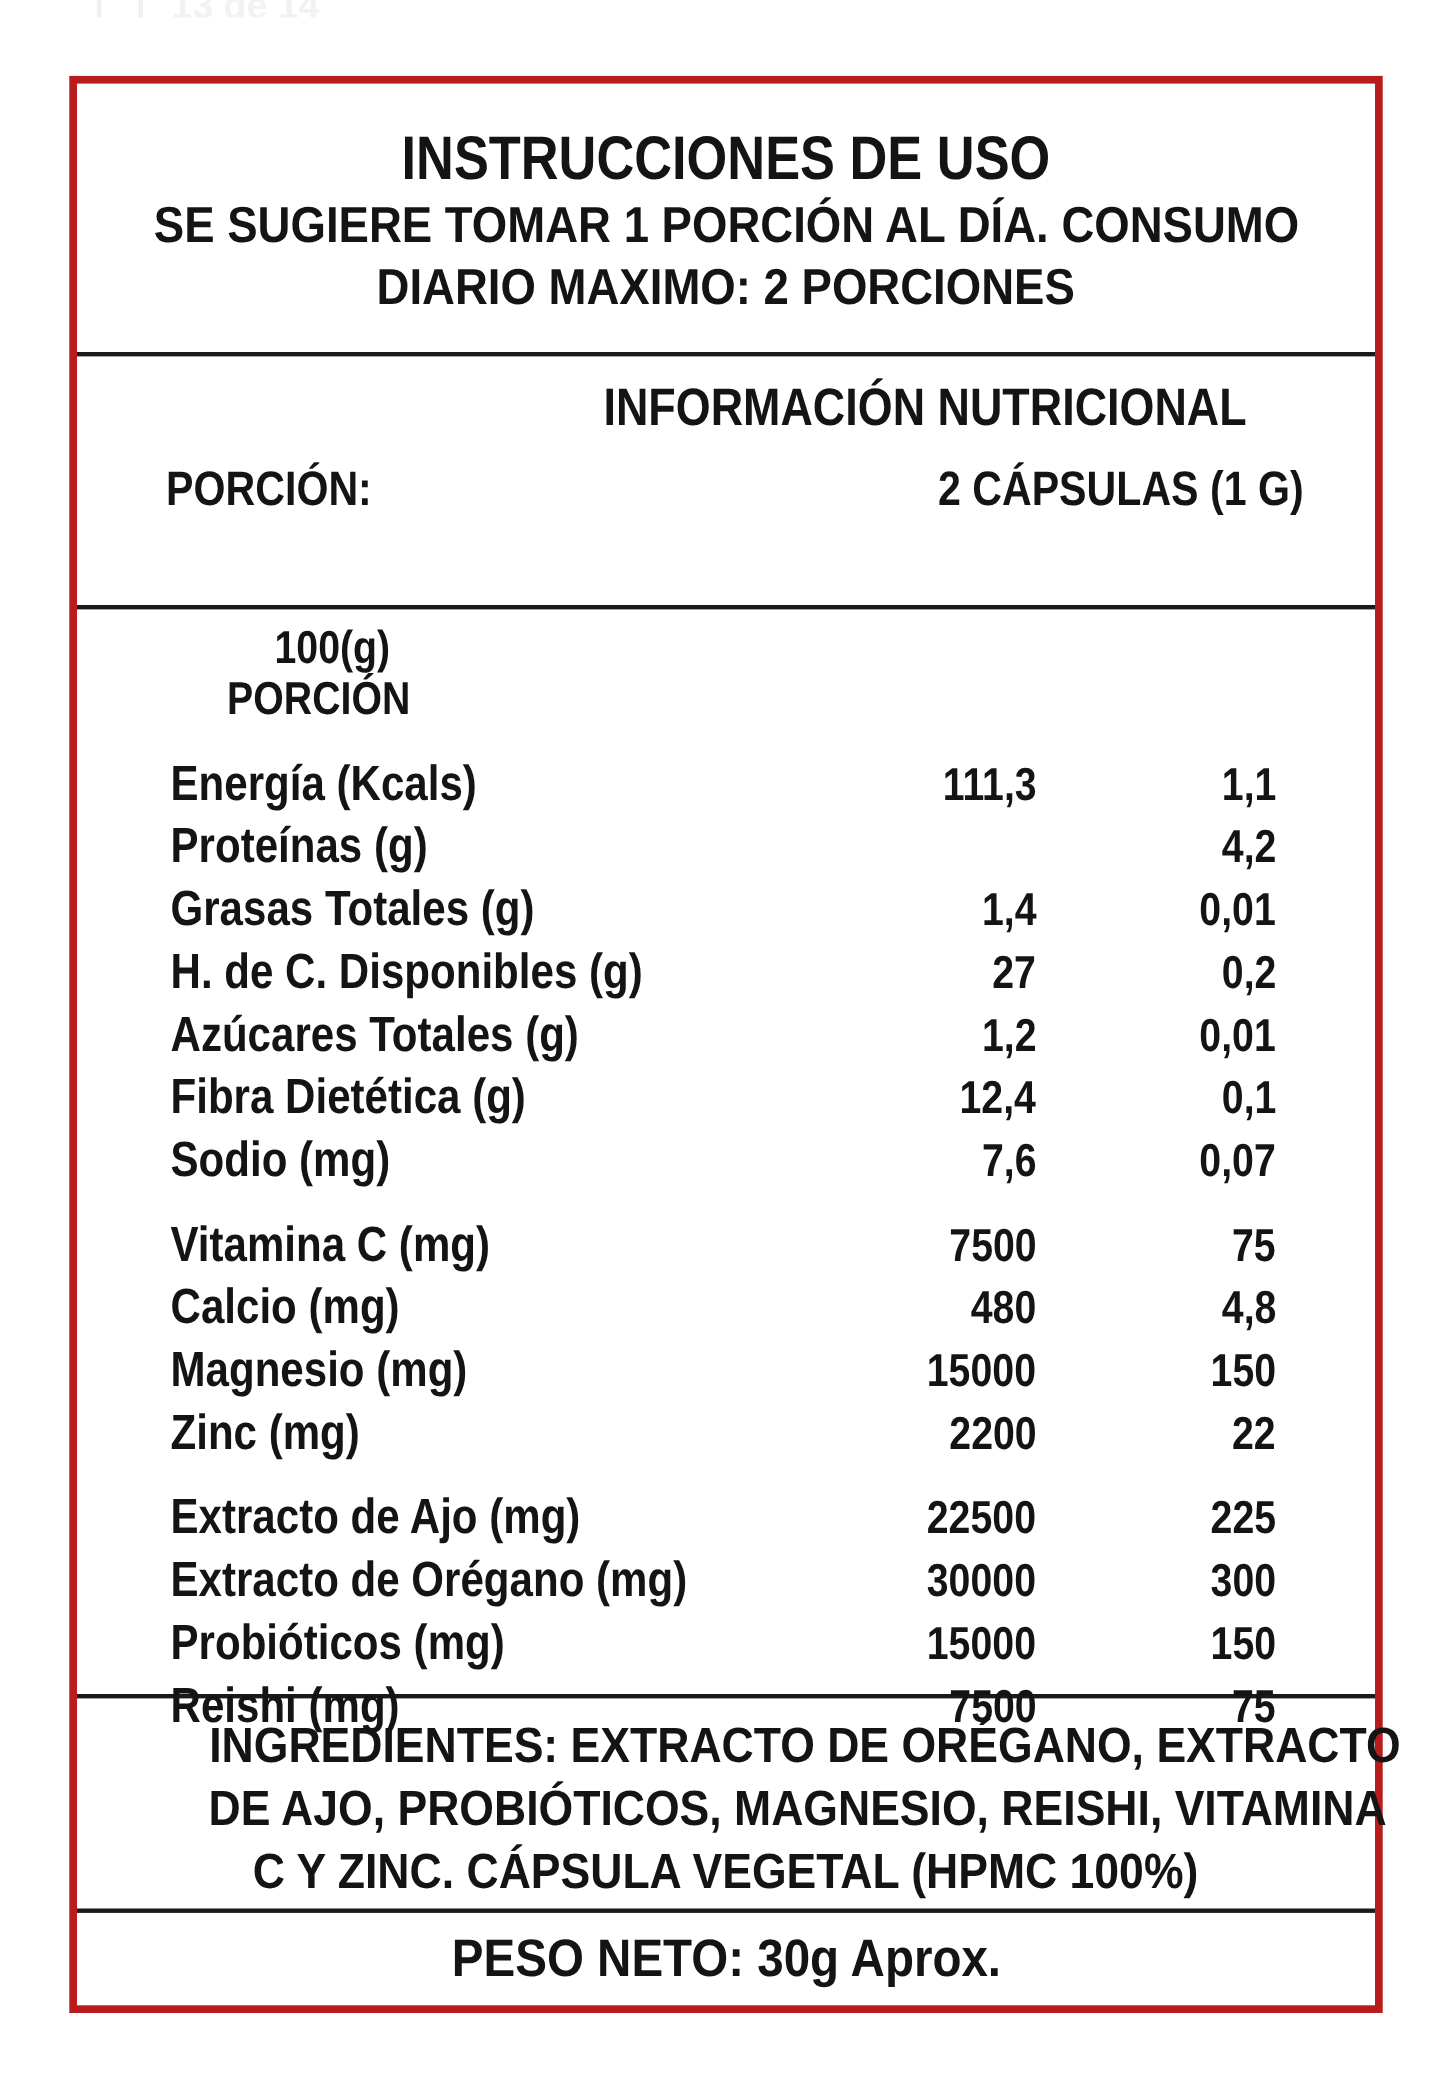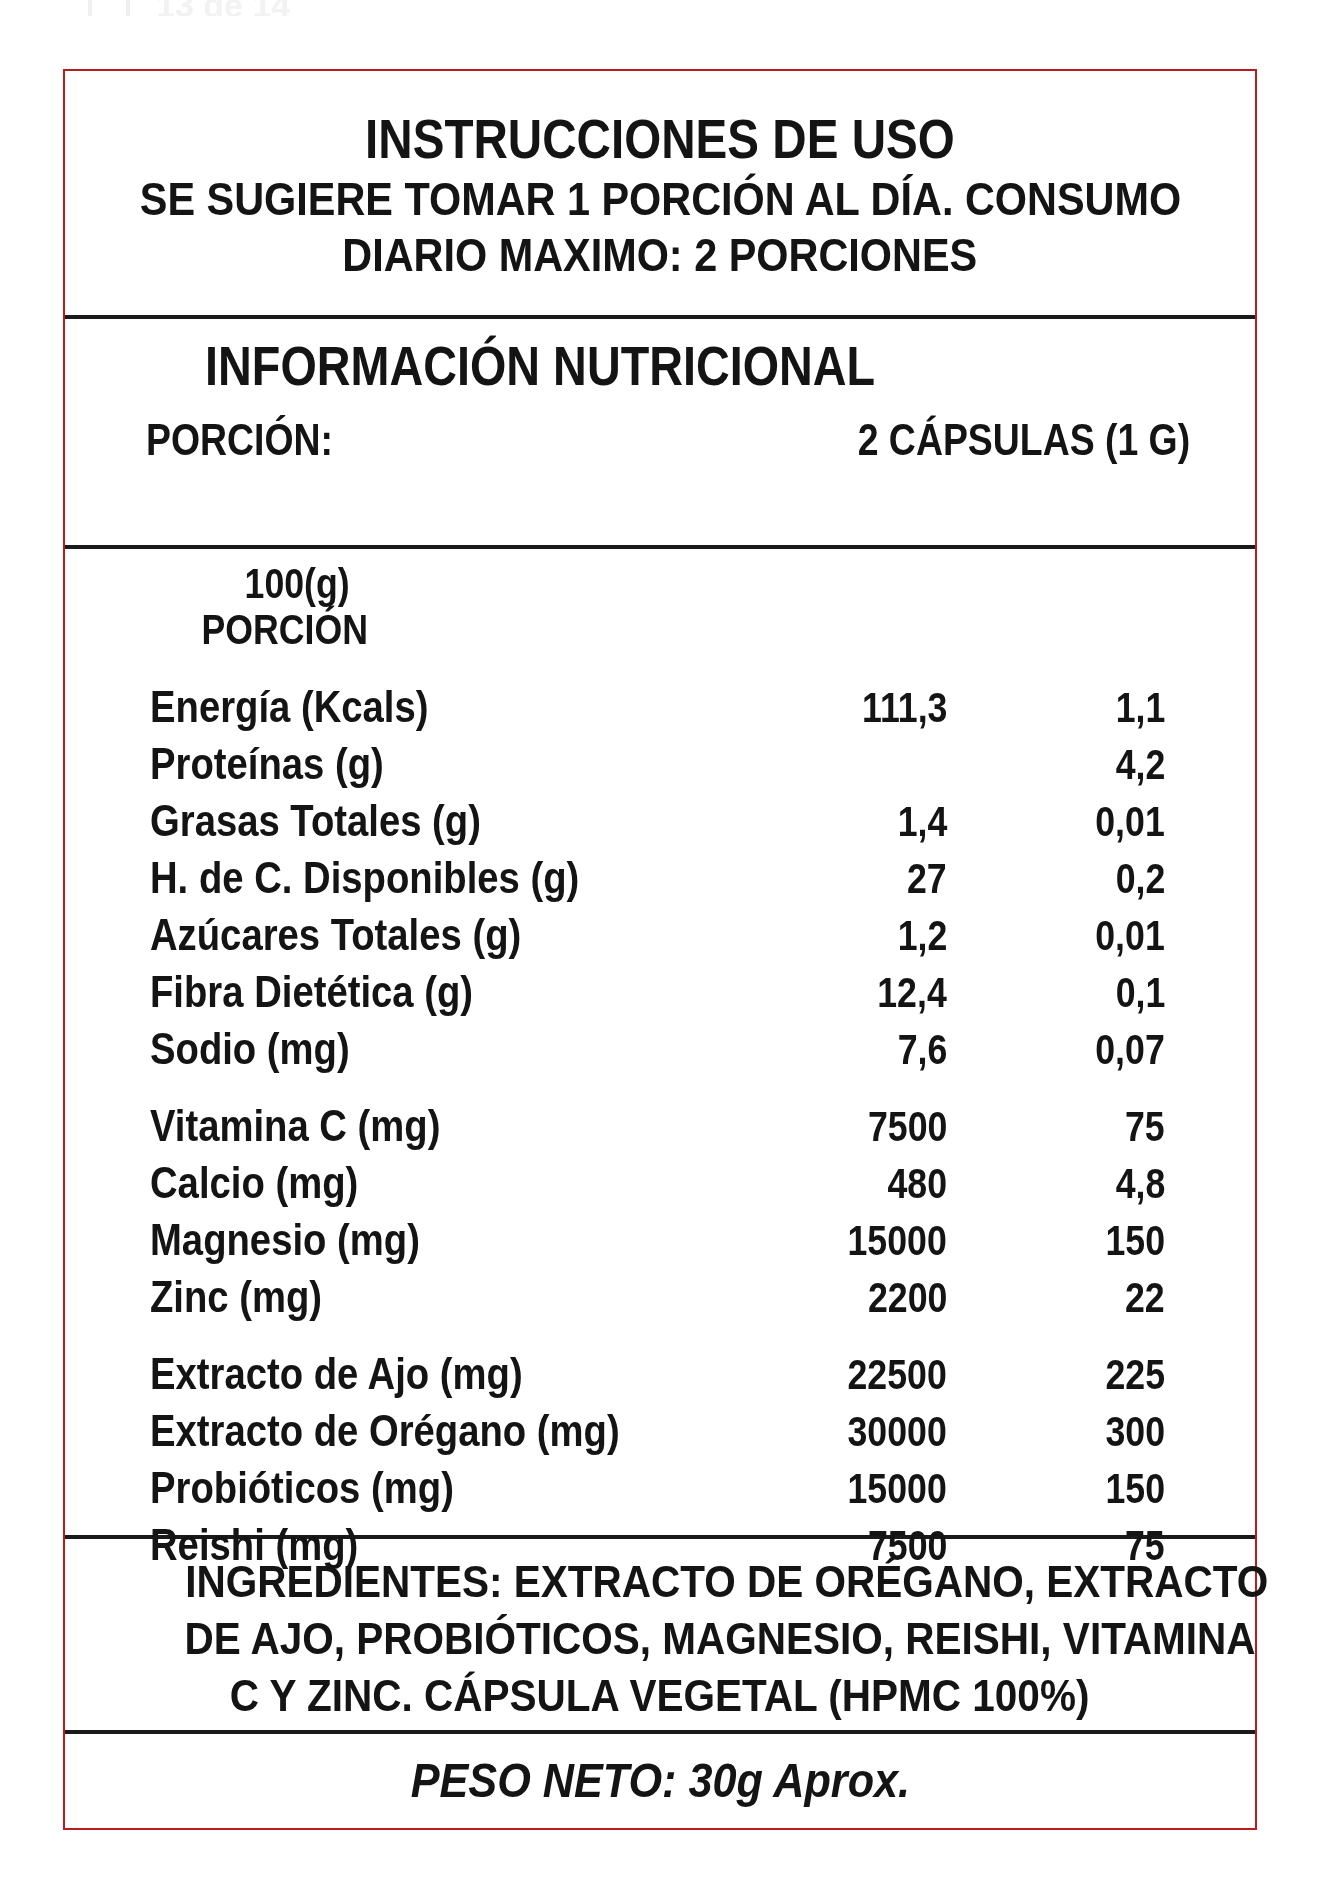--- a/index.html
+++ b/index.html
@@ -18,60 +18,60 @@
   }
   .page-indicator .glyphs{display:flex;gap:26px;margin-top:-12px;}
   .pages-icon{
     width:34px;height:30px;border:4px solid #f0f0f0;border-radius:3px;
     display:inline-block;
   }
 
   
   .label-box{
     position:absolute;left:63px;top:69px;width:1194px;height:1761px;
-    border:2px solid #b91c1c;box-sizing:border-box;background:#fff;
+    border:7px solid #b91c1c;box-sizing:border-box;background:#fff;
     display:flex;flex-direction:column;
   }
   .section{box-sizing:border-box;}
   .sect-divided{border-top:4px solid #1a1a1a;}
 
   
   .cx{display:inline-block;transform:scaleX(0.85);transform-origin:center;white-space:nowrap;}
   .cxl{transform-origin:left;}
   .cxr{transform-origin:right;}
   .cx9{transform:scaleX(0.9);}
 
   
   .s1{height:244px;padding-top:36px;text-align:center;font-weight:bold;}
   .s1 .title{font-size:56px;line-height:64px;}
   .s1 .line{font-size:46px;line-height:56px;}
 
   
   .s2{height:230px;padding:14px 65px 0 81px;font-weight:bold;}
-  .s2 .title{font-size:55px;line-height:66px;text-align:left;margin-bottom:14px;}
+  .s2 .title{font-size:48px;line-height:66px;text-align:right;margin-bottom:14px;}
   .s2 .row{display:flex;justify-content:space-between;font-size:44px;line-height:54px;}
 
   
   .s3{height:990px;padding:12px 90px 0 85px;font-weight:bold;}
   .thead{display:flex;font-size:42px;line-height:46px;margin-bottom:26px;flex-direction:column;}
   .trow{display:flex;font-size:45px;line-height:56px;align-items:baseline;}
   .trow.gap{margin-top:20px;}
   .cell-label{flex:1;text-align:left;}
   .cell-v1{width:200px;text-align:right;}
   .cell-v2{width:218px;text-align:right;}
   .num{font-size:42px;}
   .spacer{flex:1;}
 
   
   .s4{height:195px;padding:14px 60px 0;text-align:center;font-weight:bold;}
   .s4 .line{font-size:45px;line-height:57px;}
 
   
   .s5{flex:1;display:flex;align-items:center;justify-content:center;font-weight:bold;}
-  .s5 .line{font-size:48px;line-height:50px;font-style:italic;}
+  .s5 .line{font-size:48px;line-height:50px;}
 </style>
 </head>
 <body>
 
 <div class="page-indicator">
   <span class="glyphs">
     <span class="pages-icon"></span>
     <span>13 de 14</span>
   </span>
 </div>

